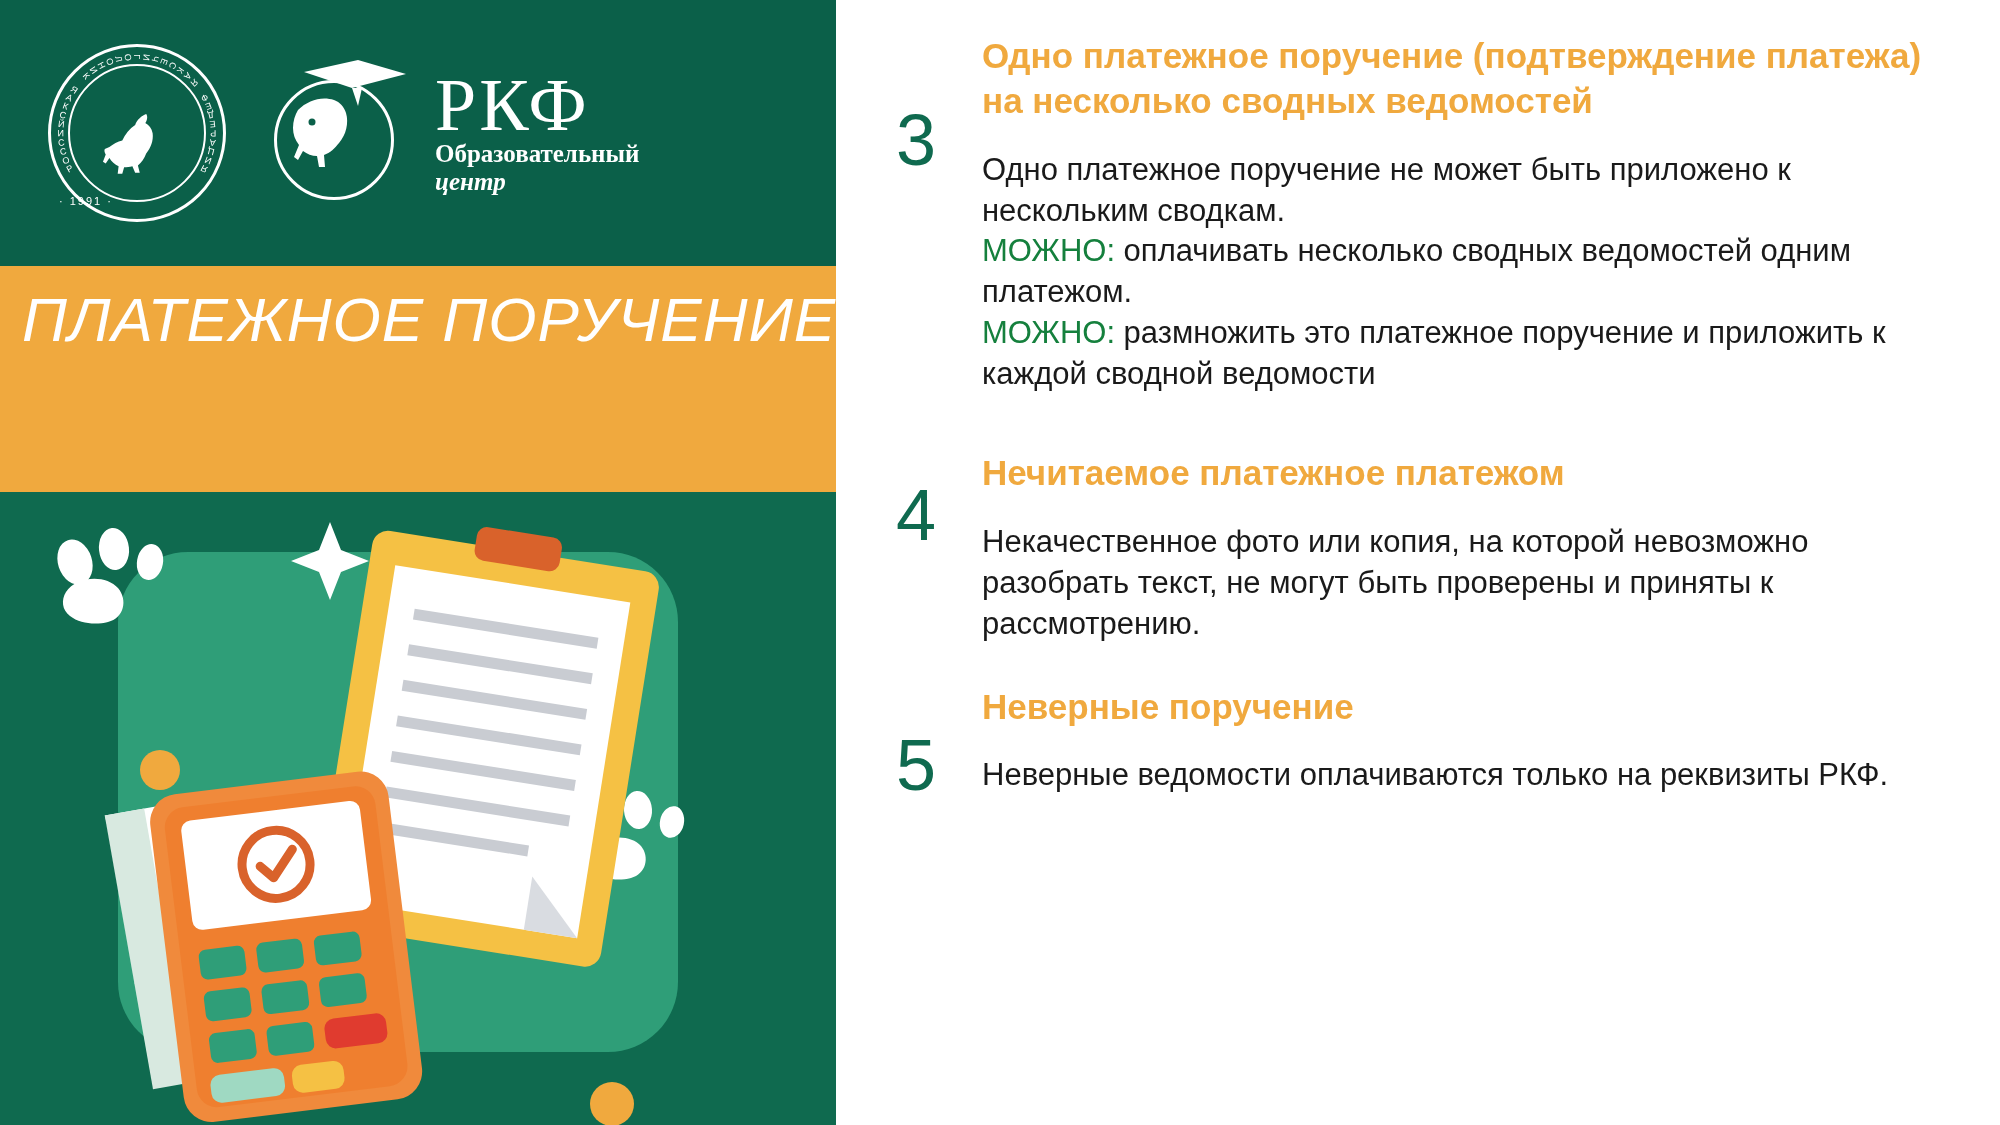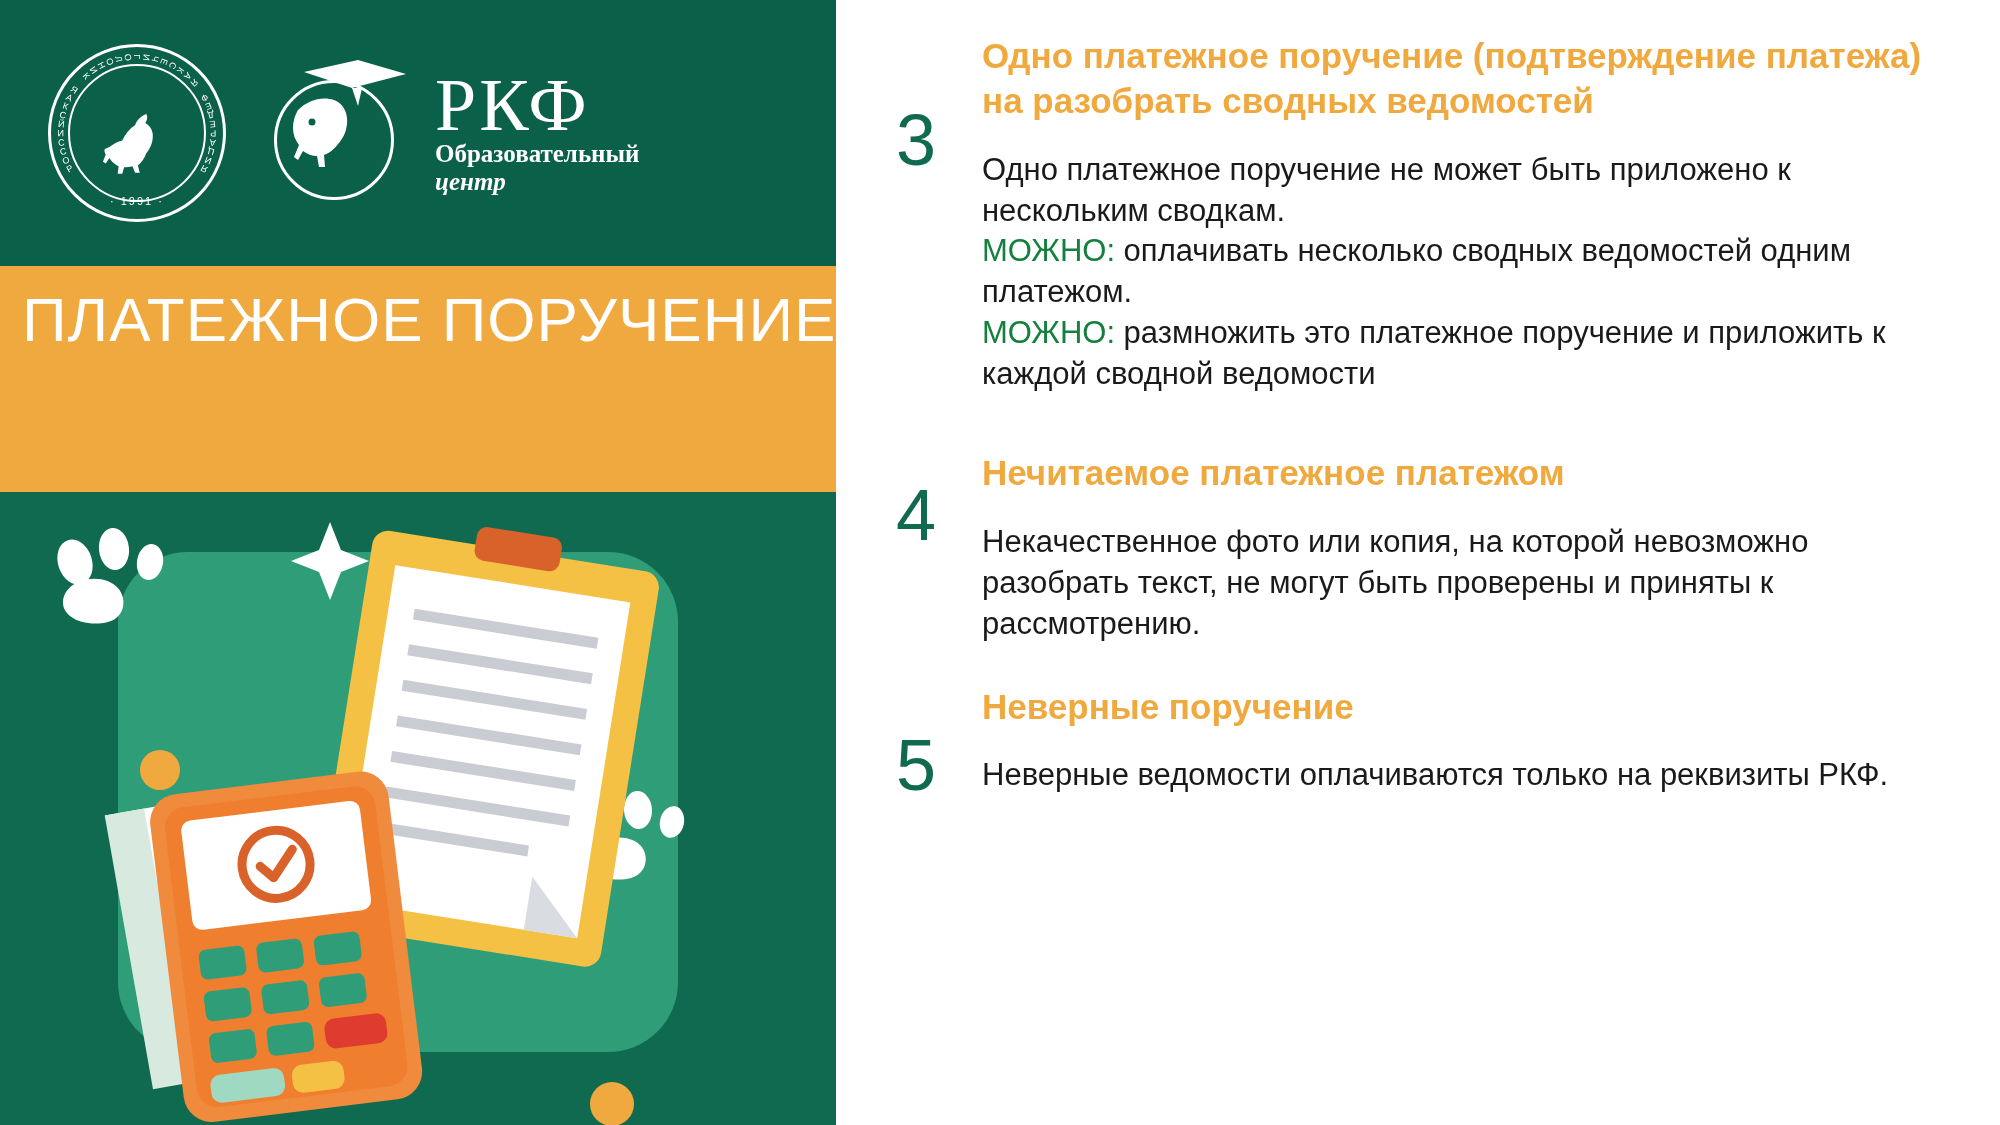--- a/index.html
+++ b/index.html
@@ -72,23 +72,23 @@
     position: absolute;
     left: 50%;
     top: 52%;
     transform: translate(-50%, -50%);
     width: 92px;
     height: 92px;
   }
   .seal-year {
     position: absolute;
     bottom: 12px;
-    left: 0;
+    left: 8px;
     width: 100%;
-    text-align: center;
+    text-align: left;
     color: #fff;
     font-size: 11px;
     letter-spacing: 2px;
   }
 
   .rkf-wordmark { display: flex; align-items: center; gap: 19px; }
   .rkf-mark {
     width: 150px;
     height: 150px;
     position: relative;
@@ -132,20 +132,21 @@
     padding-top: 18px;
   }
   .title-band .title {
     color: #ffffff;
     font-size: 62px;
     letter-spacing: 1px;
     font-weight: 400;
     white-space: nowrap;
     padding-left: 22px;
     font-family: "Liberation Sans", sans-serif;
+    font-style: italic;
   }
 
   .illus {
     position: absolute;
     top: 492px; left: 0;
     width: 836px;
     height: 633px;
     background: #0f6a4f;
     overflow: hidden;
   }
@@ -338,21 +339,21 @@
         </g>
       </svg>
     </div>
   </div>
 
   <div class="right-panel">
 
     <div class="item">
       <div class="num n3">3</div>
       <div class="body-col">
-        <div class="head">Одно платежное поручение (подтверждение платежа) на разобрать сводных ведомостей</div>
+        <div class="head">Одно платежное поручение (подтверждение платежа) на несколько сводных ведомостей</div>
         <div class="para">
           <span>Одно платежное поручение не может быть приложено к нескольким сводкам.</span><br>
           <span class="lbl">МОЖНО:</span><span> оплачивать несколько сводных ведомостей одним платежом.</span><br>
           <span class="lbl">МОЖНО:</span><span> размножить это платежное поручение и приложить к каждой сводной ведомости</span>
         </div>
       </div>
     </div>
 
     <div class="gap-1"></div>
 

